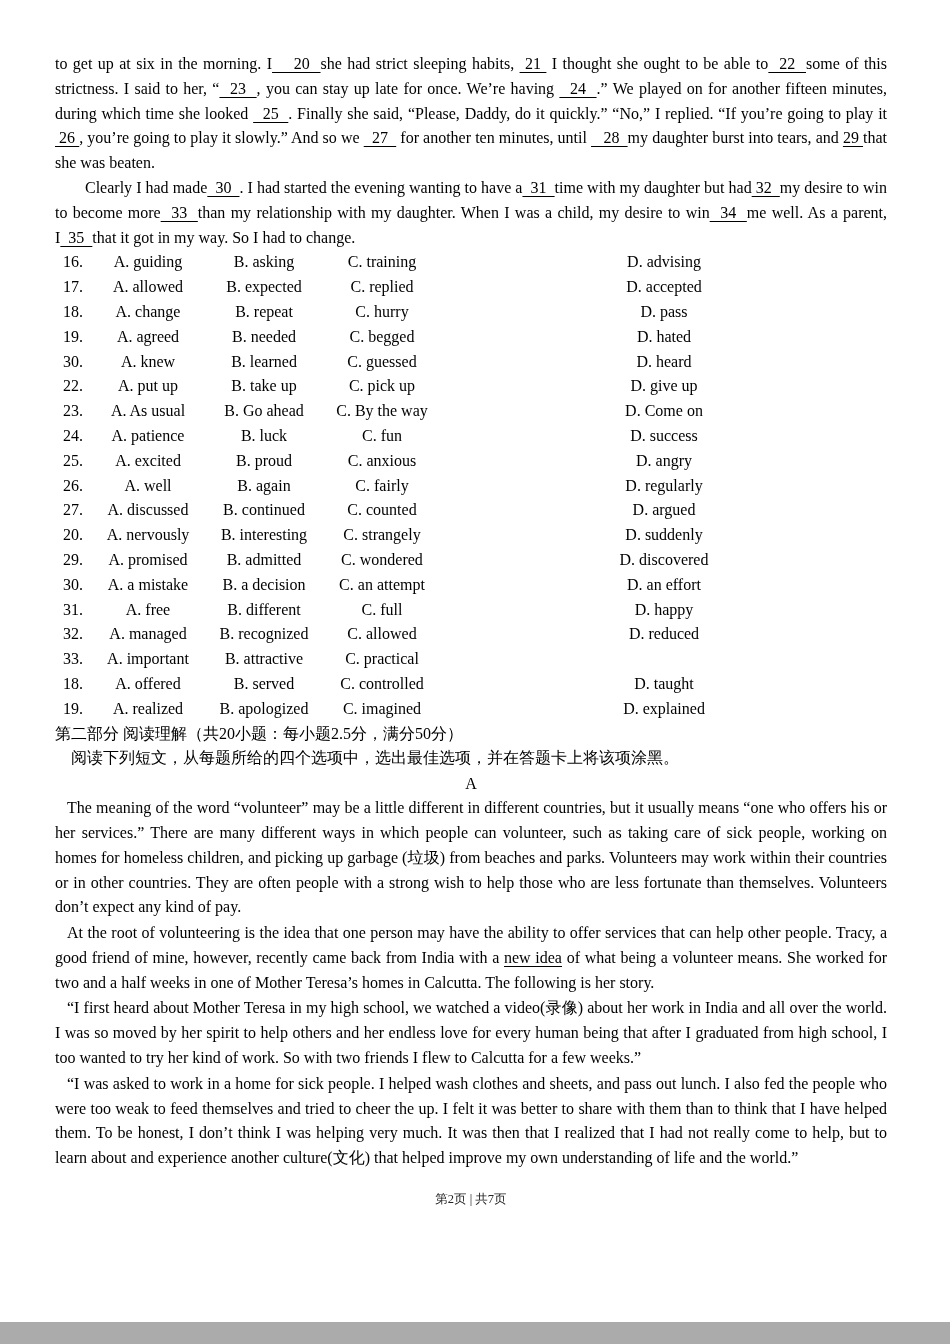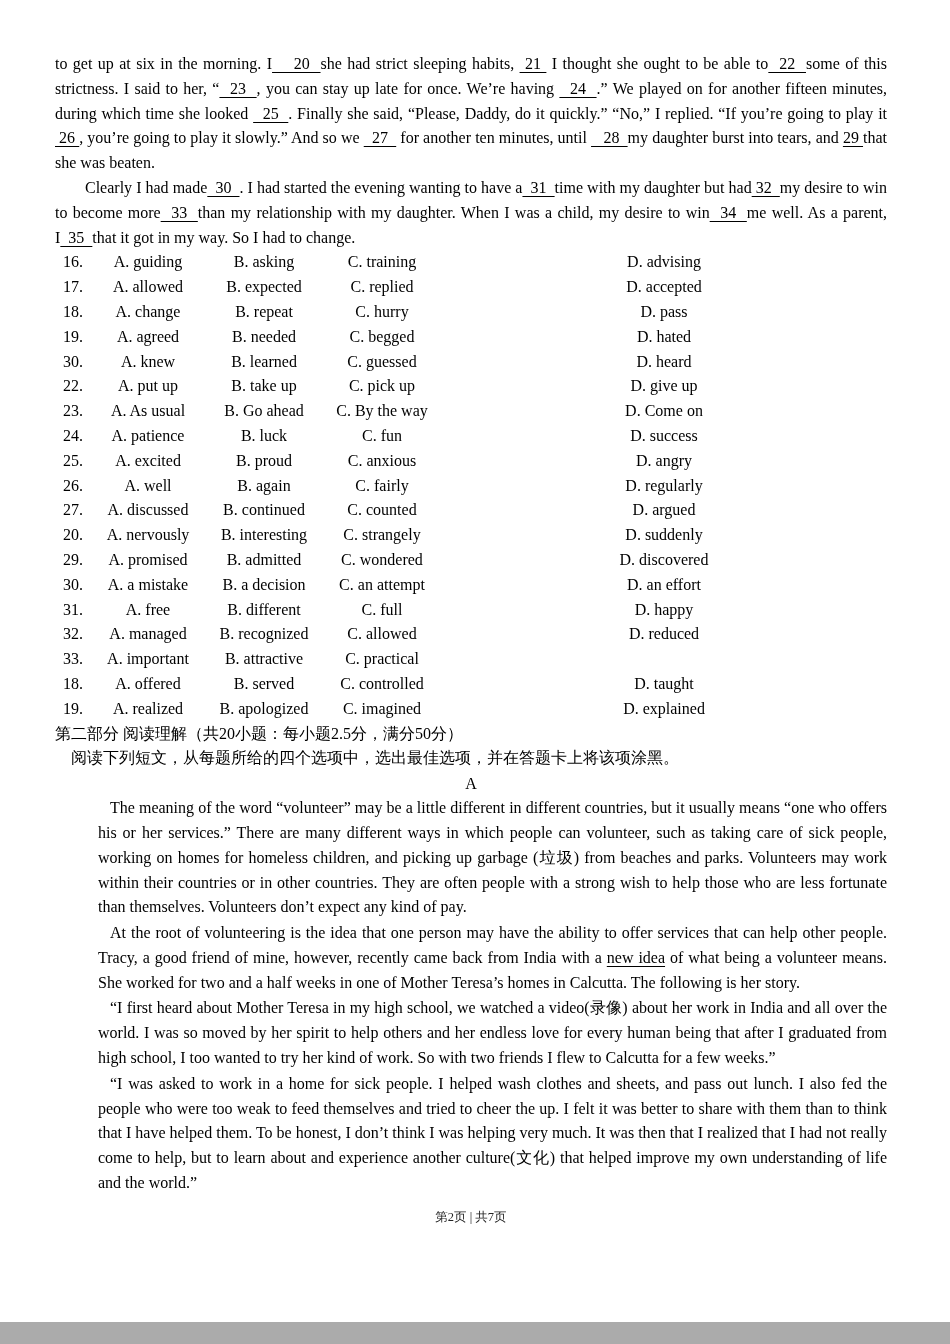--- a/index.html
+++ b/index.html
@@ -15,21 +15,21 @@
     color: #000000;
     overflow: hidden;
   }
   .para {
     margin: 0;
     text-align: justify;
     line-height: 24.8px;
   }
   .indent-none  { text-indent: 0; }
   .indent-large { text-indent: 30px; }
-  .indent-small { text-indent: 12px; margin-left: 43px; }
+  .indent-small { text-indent: 12px; }
   .blank {
     text-decoration: underline;
     text-underline-offset: 3px;
     white-space: pre;
   }
   .uword { text-decoration: underline; text-underline-offset: 3px; }
   .questions { margin: 0; text-align: center; }
   .q-row {
     display: grid;
     grid-template-columns: 36px 114px 118px 118px auto;
@@ -37,21 +37,21 @@
   }
   .q-row span { white-space: nowrap; }
   .section-heading { line-height: 24.8px; }
   .instruction { line-height: 24.8px; text-indent: 16px; font-family: Liberation Serif, serif; }
   .passage-label { text-align: center; line-height: 25px; }
   .reading p { margin-bottom: 1px; }
   .footer {
     text-align: center;
     font-size: 12.5px;
     color: #222222;
-    margin-top: 12px;
+    margin-top: 19px;
     line-height: 18px;
   }
   .page-gap {
     position: absolute;
     left: 0; right: 0; bottom: 0;
     height: 22px;
     background: #ababab;
   }
 </style>
 </head>

